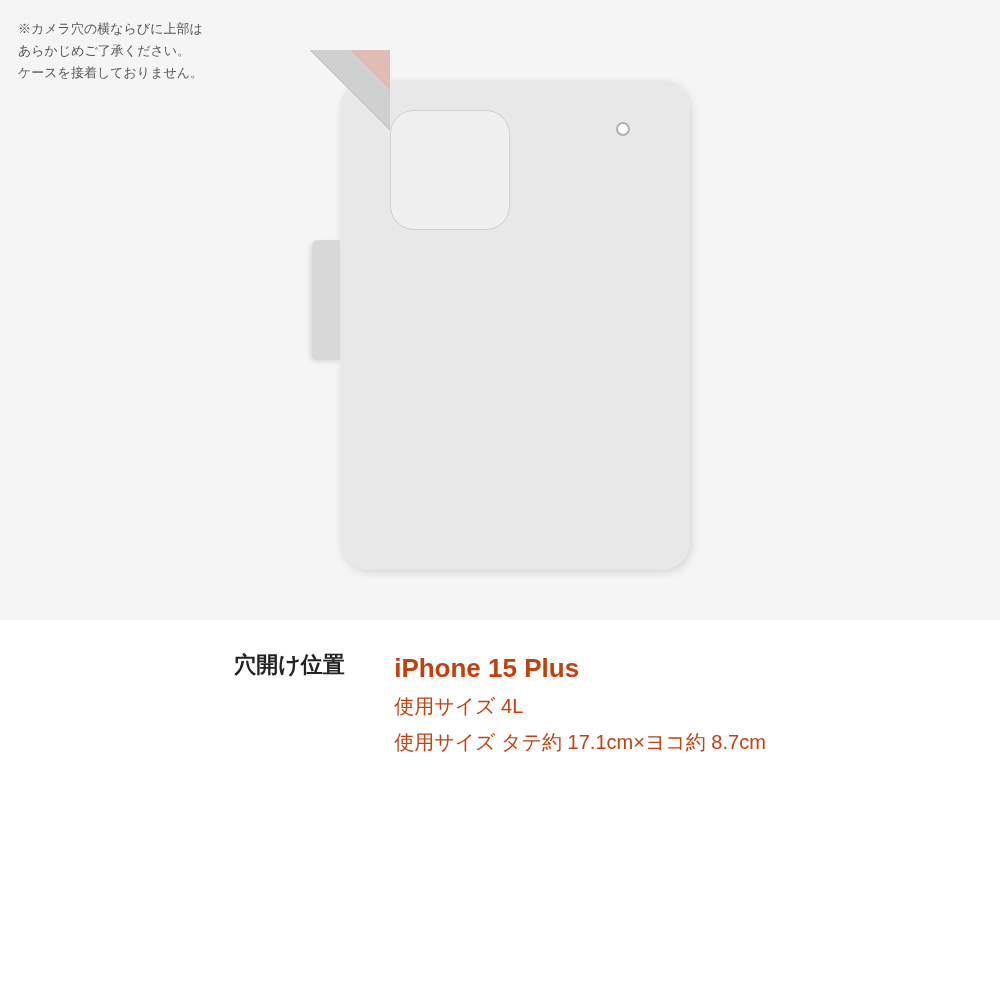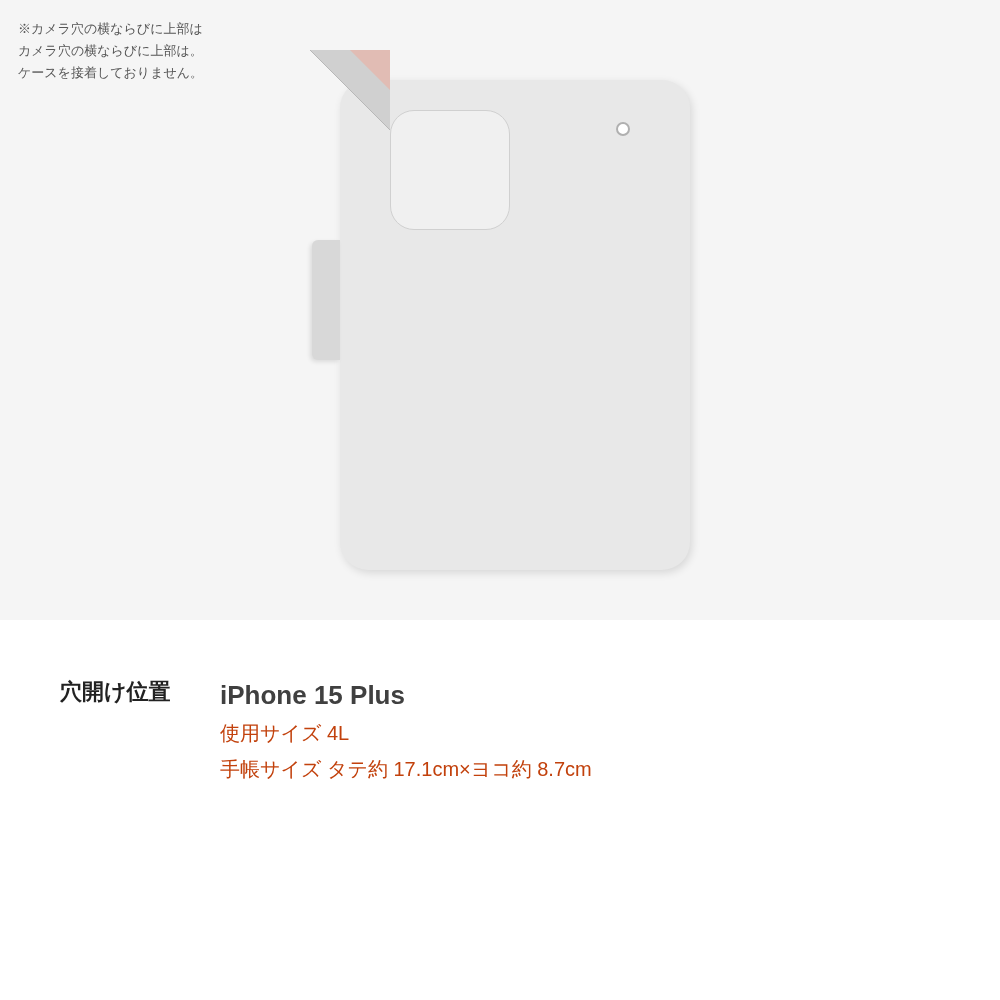--- a/index.html
+++ b/index.html
@@ -17,21 +17,20 @@
     }
 
     .page {
       width: 1000px;
       height: 1000px;
       background: #ffffff;
       position: relative;
       display: flex;
       flex-direction: column;
       align-items: center;
-      gap: 27px;
     }
 
     
     .case-illustration {
       width: 100%;
       height: 620px;
       display: flex;
       justify-content: center;
       align-items: center;
       position: relative;
@@ -124,59 +123,60 @@
     .info-section {
       width: 100%;
       padding: 30px 60px 40px 60px;
       background: #ffffff;
     }
 
     .info-row {
       display: flex;
       align-items: flex-start;
       margin-bottom: 0;
+      justify-content: center;
     }
 
     .info-label {
       font-size: 22px;
       font-weight: bold;
       color: #222222;
       min-width: 160px;
       flex-shrink: 0;
     }
 
     .info-content {
       display: flex;
       flex-direction: column;
       gap: 4px;
     }
 
     .device-name {
       font-size: 26px;
       font-weight: bold;
-      color: #404040;
+      color: #c2410c;
       line-height: 1.4;
     }
 
     .spec-line {
       font-size: 20px;
       color: #c2410c;
       line-height: 1.6;
     }
   </style>
 </head>
 <body>
 
 <div class="page">
 
   <div class="case-illustration">
 
     <div class="note-text">
       <div>※カメラ穴の横ならびに上部は</div>
-      <div>カメラ穴の横ならびに上部は。</div>
+      <div>あらかじめご了承ください。</div>
       <div>ケースを接着しておりません。</div>
     </div>
 
     <div class="case-wrapper">
 
       <div class="case-corner">
         <svg viewBox="0 0 80 80" xmlns="http://www.w3.org/2000/svg">
 
           <polygon points="0,0 80,0 80,80" fill="#d0d0d0"></polygon>
 
@@ -198,18 +198,18 @@
     </div>
 
   </div>
 
   <div class="info-section">
     <div class="info-row">
       <div class="info-label">穴開け位置</div>
       <div class="info-content">
         <div class="device-name">iPhone 15 Plus</div>
         <div class="spec-line">使用サイズ 4L</div>
-        <div class="spec-line">手帳サイズ タテ約 17.1cm×ヨコ約 8.7cm</div>
+        <div class="spec-line">使用サイズ タテ約 17.1cm×ヨコ約 8.7cm</div>
       </div>
     </div>
   </div>
 
 </div>
 
 </body></html>

